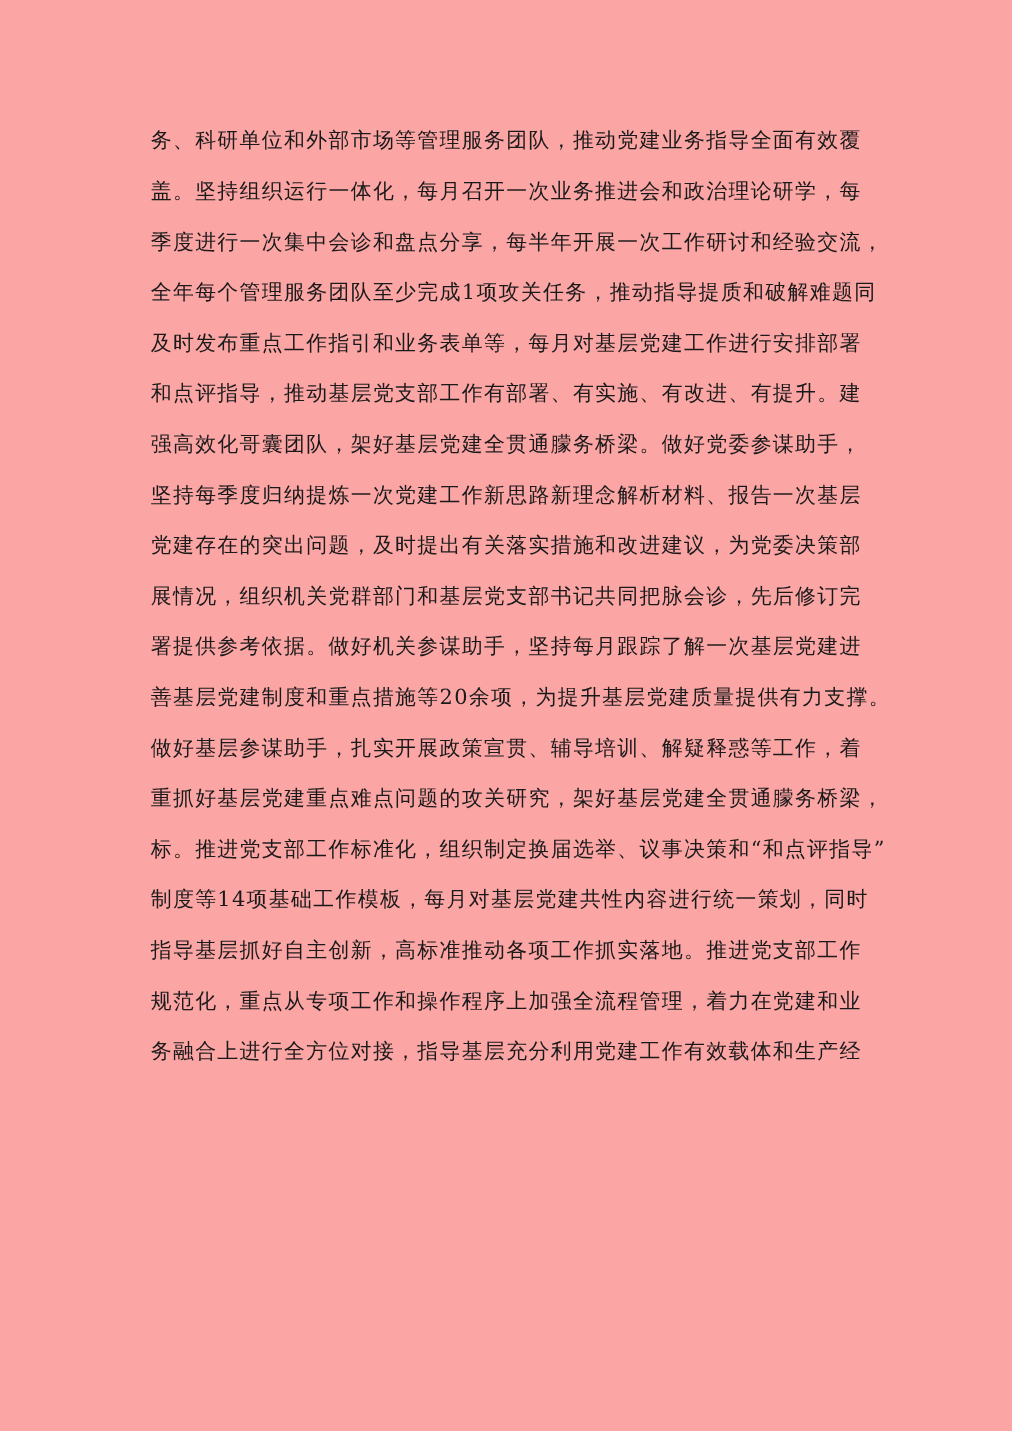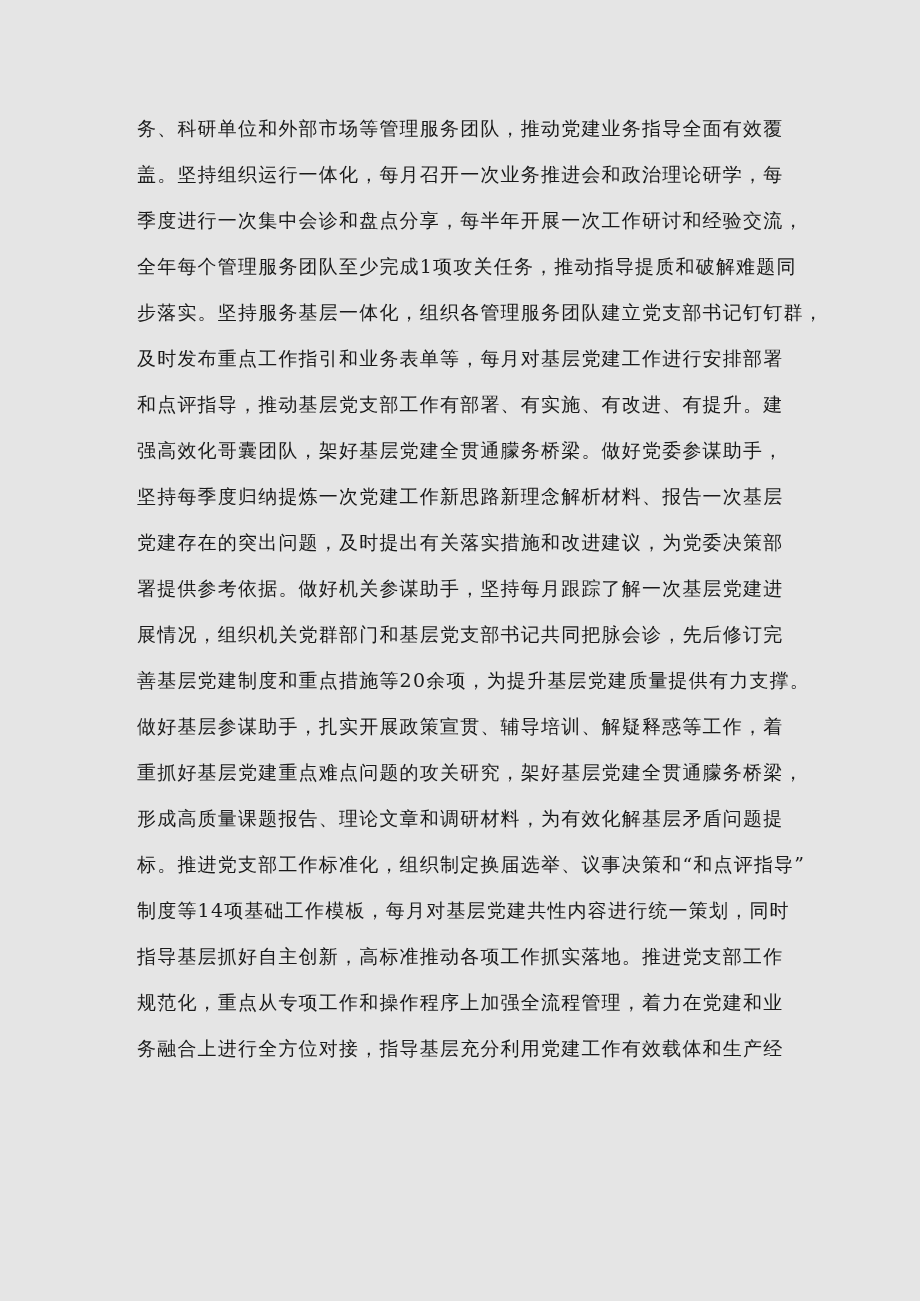--- a/index.html
+++ b/index.html
@@ -1,18 +1,18 @@
 <!DOCTYPE html>
 <html><head>
   <meta charset="utf-8">
   <style>
     html, body { margin: 0; padding: 0; background: #ffffff; }
     body { width: 920px; height: 1301px; position: relative; overflow: hidden; }
     .page {
-      position: absolute; left: 0; top: 0; width: 920px; height: 1301px; background: #e5e5e5;
+      position: absolute; left: 0; top: 0; width: 920px; height: 1301px; background: #fca5a5;
     }
     .text-block {
       position: absolute;
       left: 137px;
       top: 105px;
       width: 660px;
       font-family: "DejaVu Serif", "Liberation Serif", serif;
       color: #1a1a1a;
       font-size: 19px;
       line-height: 46px;
@@ -29,31 +29,29 @@
   </style>
 </head>
 <body>
 
 <div class="page">
   <div class="text-block">
     <span class="line">务、科研单位和外部市场等管理服务团队，推动党建业务指导全面有效覆</span>
     <span class="line">盖。坚持组织运行一体化，每月召开一次业务推进会和政治理论研学，每</span>
     <span class="line">季度进行一次集中会诊和盘点分享，每半年开展一次工作研讨和经验交流，</span>
     <span class="line">全年每个管理服务团队至少完成1项攻关任务，推动指导提质和破解难题同</span>
-    <span class="line">步落实。坚持服务基层一体化，组织各管理服务团队建立党支部书记钉钉群，</span>
     <span class="line">及时发布重点工作指引和业务表单等，每月对基层党建工作进行安排部署</span>
     <span class="line">和点评指导，推动基层党支部工作有部署、有实施、有改进、有提升。建</span>
     <span class="line">强高效化哥囊团队，架好基层党建全贯通朦务桥梁。做好党委参谋助手，</span>
     <span class="line">坚持每季度归纳提炼一次党建工作新思路新理念解析材料、报告一次基层</span>
     <span class="line">党建存在的突出问题，及时提出有关落实措施和改进建议，为党委决策部</span>
+    <span class="line">展情况，组织机关党群部门和基层党支部书记共同把脉会诊，先后修订完</span>
     <span class="line">署提供参考依据。做好机关参谋助手，坚持每月跟踪了解一次基层党建进</span>
-    <span class="line">展情况，组织机关党群部门和基层党支部书记共同把脉会诊，先后修订完</span>
     <span class="line">善基层党建制度和重点措施等20余项，为提升基层党建质量提供有力支撑。</span>
     <span class="line">做好基层参谋助手，扎实开展政策宣贯、辅导培训、解疑释惑等工作，着</span>
     <span class="line">重抓好基层党建重点难点问题的攻关研究，架好基层党建全贯通朦务桥梁，</span>
-    <span class="line">形成高质量课题报告、理论文章和调研材料，为有效化解基层矛盾问题提</span>
     <span class="line">标。推进党支部工作标准化，组织制定换届选举、议事决策和“和点评指导”</span>
     <span class="line">制度等14项基础工作模板，每月对基层党建共性内容进行统一策划，同时</span>
     <span class="line">指导基层抓好自主创新，高标准推动各项工作抓实落地。推进党支部工作</span>
     <span class="line">规范化，重点从专项工作和操作程序上加强全流程管理，着力在党建和业</span>
     <span class="line">务融合上进行全方位对接，指导基层充分利用党建工作有效载体和生产经</span>
   </div>
 </div>
 
 </body></html>

